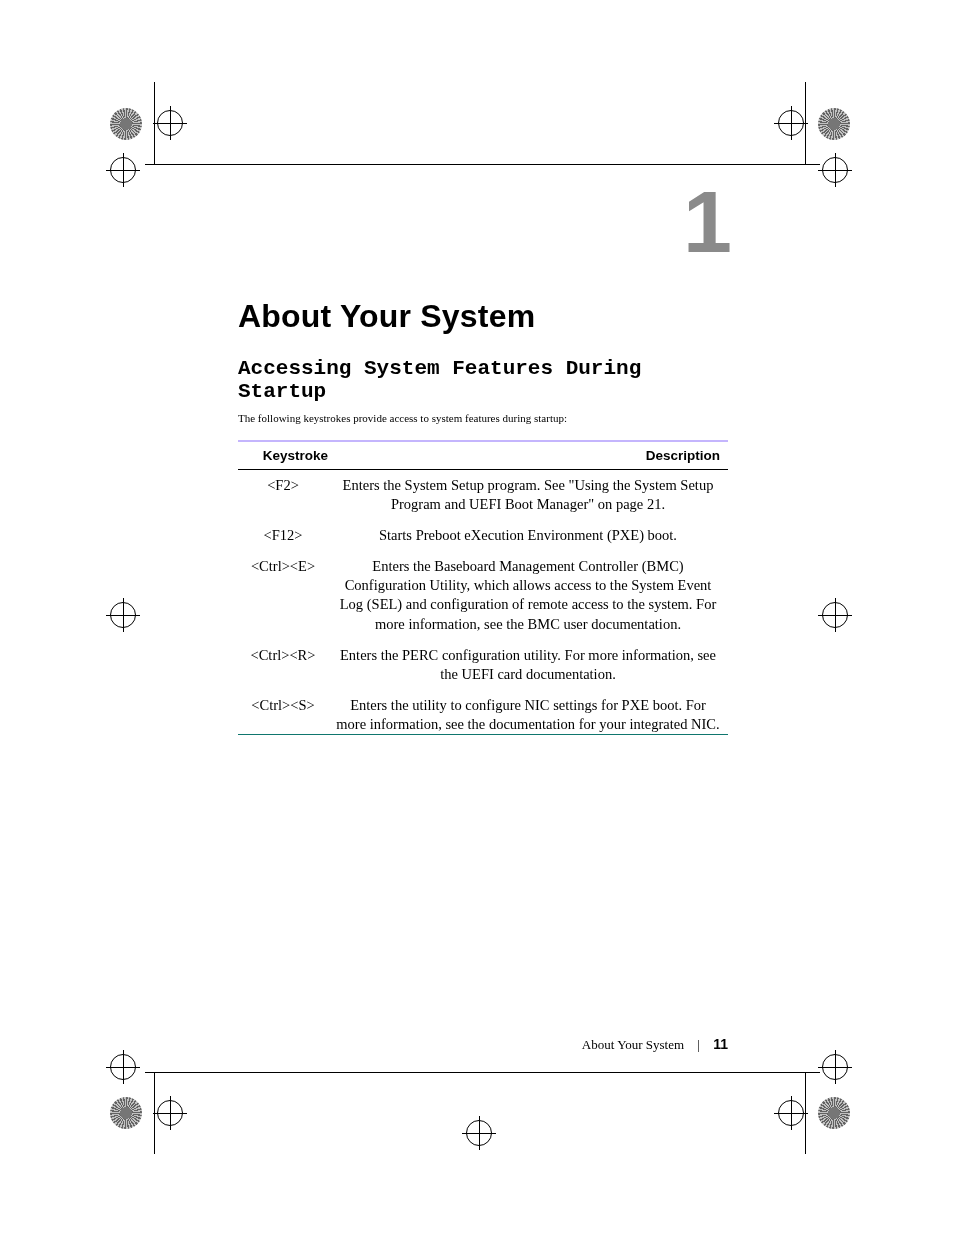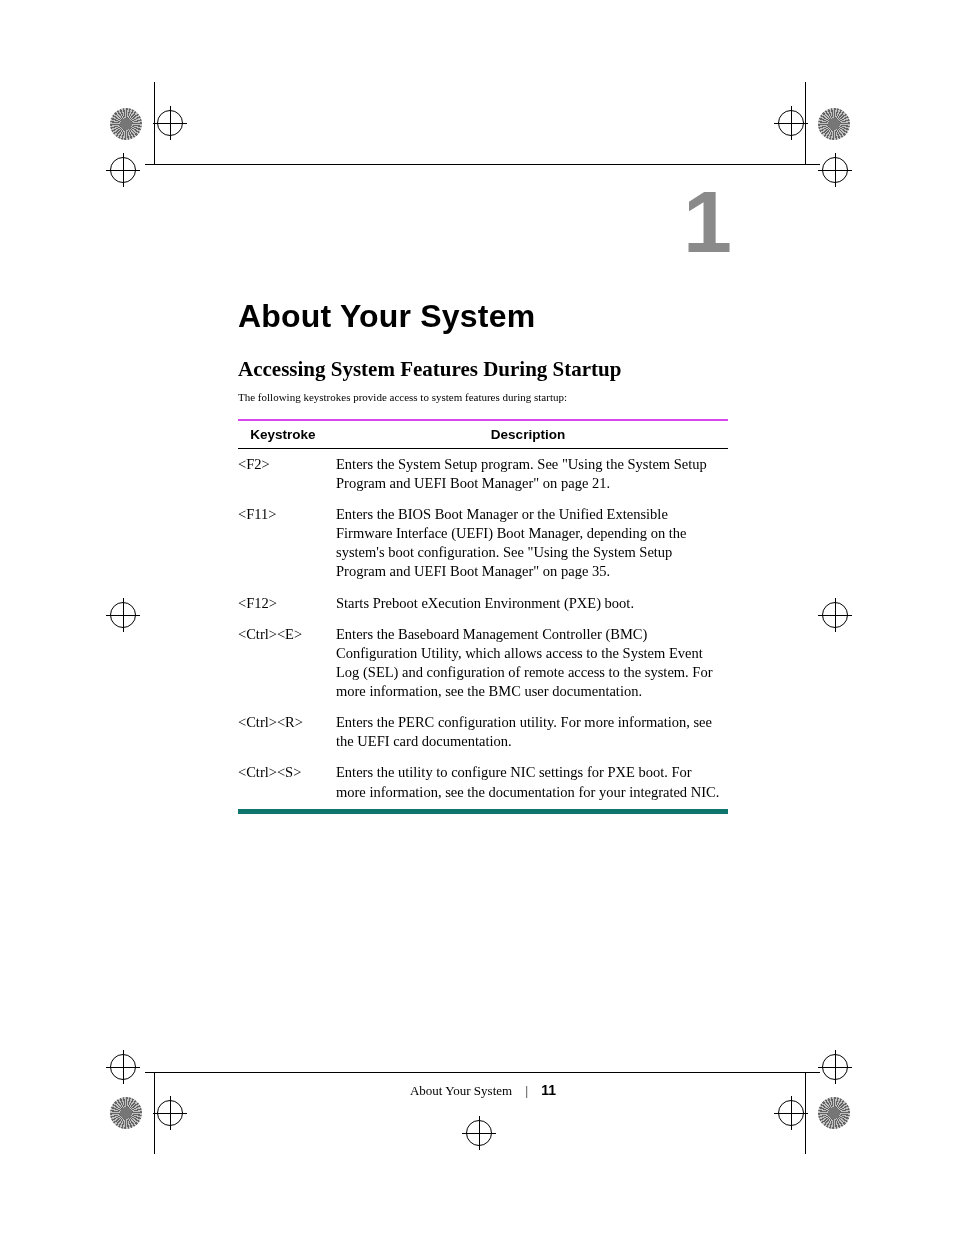--- a/index.html
+++ b/index.html
@@ -60,60 +60,61 @@
     line-height: 1;
   }
   h1.title {
     font-family: Arial, Helvetica, sans-serif;
     font-weight: 700;
     font-size: 32px;
     margin: 108px 0 18px 0;
     letter-spacing: 0.2px;
   }
   h2.subtitle {
-    font-family: Liberation Serif, serif;
+    font-family: Liberation Mono, monospace;
     font-weight: 700;
     font-size: 21px;
     margin: 22px 0 8px 0;
   }
   p.intro {
     font-size: 11px;
     line-height: 1.35;
     margin: 4px 0 14px 0;
   }
 
   table.kstable {
     border-collapse: collapse;
     width: 100%;
     font-size: 14.5px;
   }
   table.kstable thead th {
     font-family: Arial, Helvetica, sans-serif;
     font-weight: 700;
     font-size: 13.5px;
-    text-align: center;
+    text-align: right;
     padding: 6px 8px 6px 0;
-    border-top: 2px solid #d946ef;
+    border-top: 2px solid #c4b5fd;
     border-bottom: 1px solid #000;
   }
   table.kstable td {
     vertical-align: top;
     padding: 6px 8px 6px 0;
     line-height: 1.32;
+    text-align: center;
   }
   table.kstable td.key { white-space: nowrap; width: 90px; }
-  table.kstable tbody tr:last-child td { border-bottom: 5px solid #0f766e; padding-bottom: 7px; }
+  table.kstable tbody tr:last-child td { border-bottom: 1px solid #0f766e; padding-bottom: 0; }
 
   .footer {
     position: absolute;
     left: 238px;
     width: 490px;
-    top: 1082px;
+    top: 1036px;
     font-size: 13px;
-    text-align: center;
+    text-align: right;
   }
   .footer .sep { margin: 0 10px; color: #000; }
   .footer .pnum { font-family: Arial, Helvetica, sans-serif; font-weight: 700; font-size: 14px; }
 
 </style>
 </head>
 <body>
 
 <div class="page">
 
@@ -172,24 +173,20 @@
           <th>Keystroke</th>
           <th>Description</th>
         </tr>
       </thead>
       <tbody>
         <tr>
           <td class="key">&lt;F2&gt;</td>
           <td>Enters the System Setup program. See "Using the System Setup Program and UEFI Boot Manager" on page 21.</td>
         </tr>
         <tr>
-          <td class="key">&lt;F11&gt;</td>
-          <td>Enters the BIOS Boot Manager or the Unified Extensible Firmware Interface (UEFI) Boot Manager, depending on the system's boot configuration. See "Using the System Setup Program and UEFI Boot Manager" on page 35.</td>
-        </tr>
-        <tr>
           <td class="key">&lt;F12&gt;</td>
           <td>Starts Preboot eXecution Environment (PXE) boot.</td>
         </tr>
         <tr>
           <td class="key">&lt;Ctrl&gt;&lt;E&gt;</td>
           <td>Enters the Baseboard Management Controller (BMC) Configuration Utility, which allows access to the System Event Log (SEL) and configuration of remote access to the system. For more information, see the BMC user documentation.</td>
         </tr>
         <tr>
           <td class="key">&lt;Ctrl&gt;&lt;R&gt;</td>
           <td>Enters the PERC configuration utility. For more information, see the UEFI card documentation.</td>

